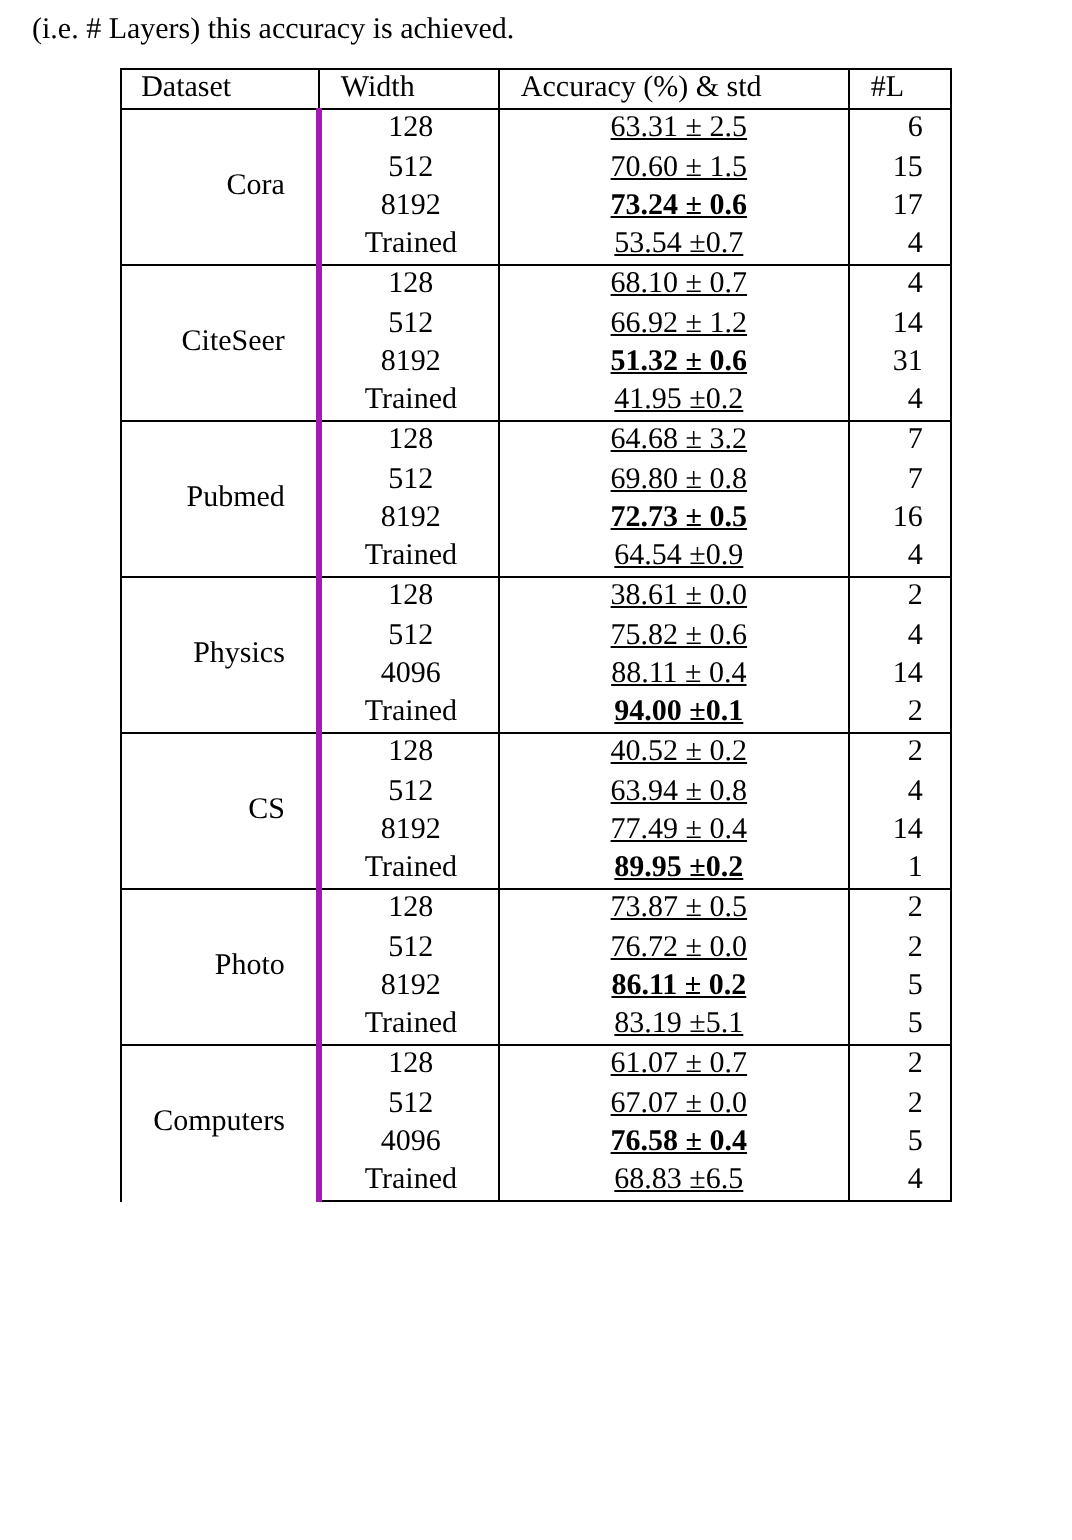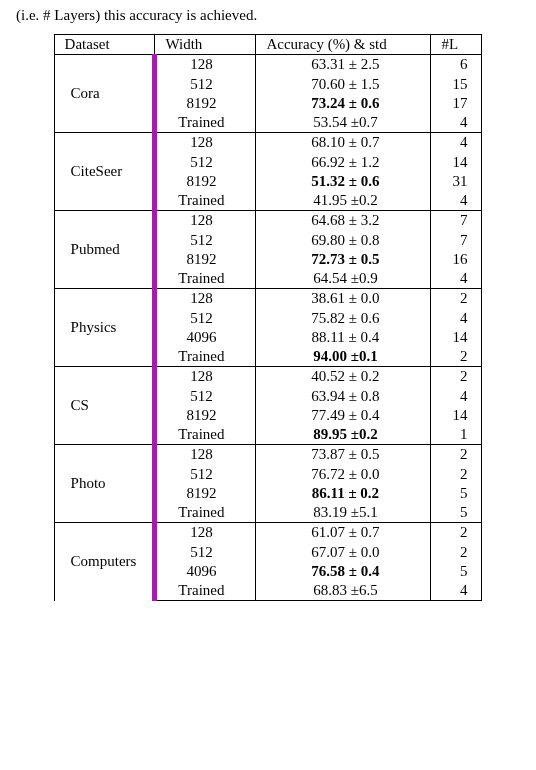--- a/index.html
+++ b/index.html
@@ -29,38 +29,39 @@
     line-height: 1.15;
   }
   th, td {
     padding: 1px 10px 1px 10px;
     font-weight: normal;
   }
   th {
     text-align: left;
   }
   td.c-ds {
-    text-align: left;
+    text-align: right;
     border-left: 1px solid #000;
-    border-right: 5px solid #a21caf;
+    border-right: 3px solid #a21caf;
     padding-left: 16px;
     padding-right: 16px;
   }
   td.c-w {
     text-align: center;
     border-right: 1px solid #000;
     padding-left: 14px;
-    padding-right: 24px;
+    padding-right: 14px;
     min-width: 60px;
   }
   td.c-acc {
     text-align: center;
     border-right: 1px solid #000;
     padding-left: 14px;
     min-width: 150px;
+    text-decoration: underline;
   }
   td.c-l {
     text-align: right;
     border-right: 1px solid #000;
     padding-left: 10px;
     padding-right: 14px;
     min-width: 26px;
   }
   tr.hdr th {
     border: 1px solid #000;

